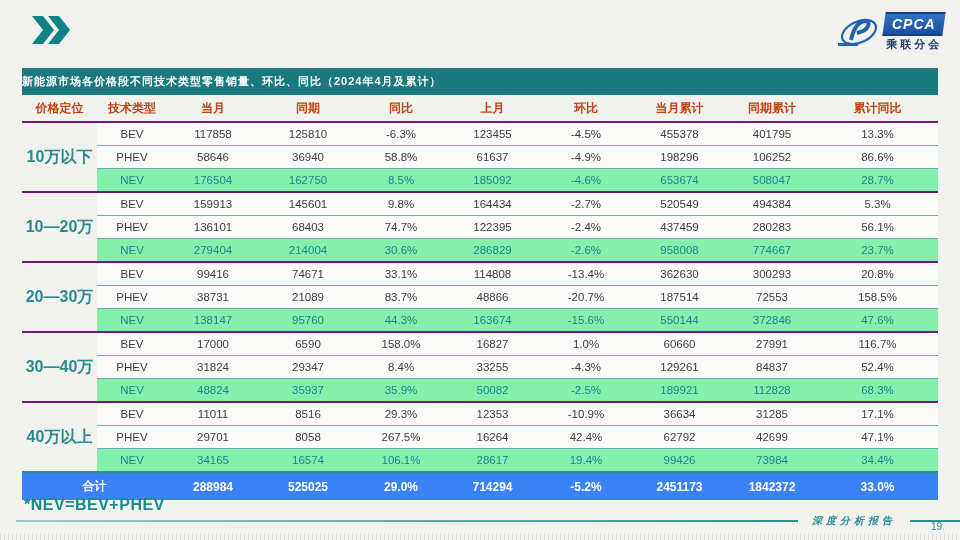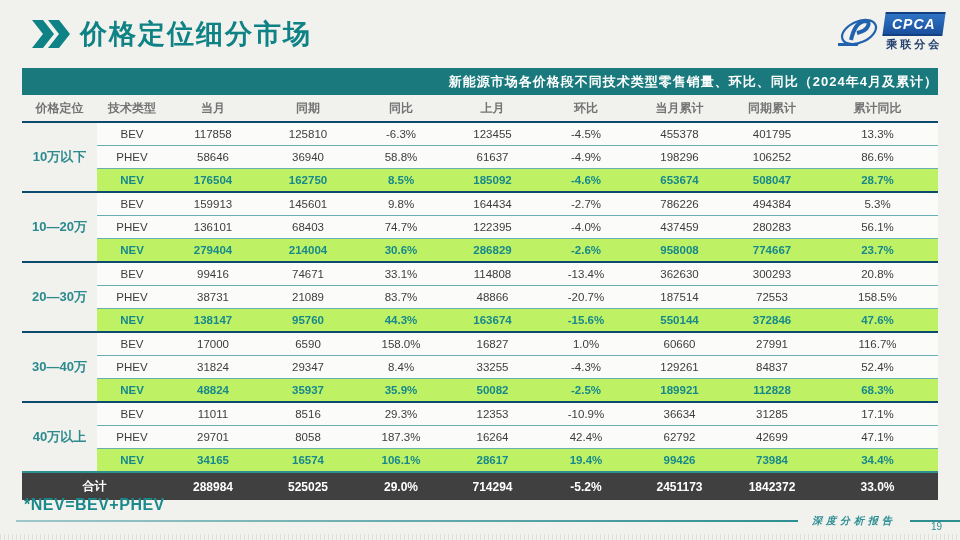--- a/index.html
+++ b/index.html
@@ -15,29 +15,29 @@
   .logo-right{display:flex;flex-direction:column;align-items:center;gap:1px;}
   .logo-acronym-box{background:linear-gradient(#2f74c4,#1a4f9c);transform:skewX(-8deg);
     padding:1px 8px;border-top:2px solid #143f80;border-bottom:2px solid #143f80;}
   .logo-acronym-box span{display:inline-block;transform:skewX(8deg);color:#fff;
     font-weight:bold;font-style:italic;font-size:14px;letter-spacing:1px;}
   .logo-cn{font-size:11px;color:#25406e;letter-spacing:3px;font-weight:bold;}
 
   
   .table-wrap{position:absolute;left:22px;top:68px;width:916px;}
   .caption-bar{height:27px;line-height:27px;background:#19797d;color:#ffffff;
-    font-size:13px;font-weight:bold;text-align:right;letter-spacing:1px;}
+    font-size:11px;font-weight:bold;text-align:left;letter-spacing:1px;}
   table{border-collapse:collapse;table-layout:fixed;width:916px;}
-  th{height:26px;padding:0;font-size:12px;font-weight:bold;color:#737373;text-align:center;}
+  th{height:26px;padding:0;font-size:12px;font-weight:bold;color:#c2410c;text-align:center;}
   td{height:22px;padding:0;font-size:11.5px;text-align:center;color:#3d3d3d;}
   .sub-row td{background:#fbfbf9;border-top:1px solid #66aeb2;}
-  .nev-row td{background:#bef264;border-top:1px solid #66aeb2;color:#17888b;font-weight:bold;}
-  tr.group-start td{border-top:2px solid #0c4a6e;}
-  td.price-cell{background:#f1f1ee;color:#2a8a8d;font-weight:bold;font-size:13px;}
-  .total-row td{background:#404040;color:#ffffff;font-weight:bold;font-size:12px;height:27px;
+  .nev-row td{background:#86efac;border-top:1px solid #66aeb2;color:#17888b;font-weight:normal;}
+  tr.group-start td{border-top:2px solid #701a75;}
+  td.price-cell{background:#f1f1ee;color:#2a8a8d;font-weight:bold;font-size:16px;}
+  .total-row td{background:#3b82f6;color:#ffffff;font-weight:bold;font-size:12px;height:27px;
     border-top:2px solid #2e8f93;}
 
   
   .footnote{position:absolute;left:24px;top:496px;font-size:16px;font-weight:bold;color:#1b8a8c;letter-spacing:0.5px;}
   .footer-rule{position:absolute;left:16px;top:514px;width:960px;display:flex;align-items:center;}
   .footer-rule .line-long{flex:1;height:2px;background:linear-gradient(90deg,#9fc7c9,#2e8f93);}
   .footer-rule .footer-label{margin:0 14px;font-size:10px;font-style:italic;color:#2e8f93;
     letter-spacing:4px;font-family:"Liberation Serif","DejaVu Serif",serif;font-weight:bold;}
   .footer-rule .line-short{width:66px;height:2px;background:#2e8f93;}
   .page-number{position:absolute;right:18px;top:521px;font-size:10px;color:#2a8f8f;}
@@ -47,21 +47,20 @@
 </head>
 <body>
 
 <div class="slide">
 
   <div class="title-row">
     <svg width="40" height="28" viewBox="0 0 40 28">
       <path d="M2 0 L13 0 L24 14 L13 28 L2 28 L13 14 Z" fill="#0e8284"></path>
       <path d="M18 0 L29 0 L40 14 L29 28 L18 28 L29 14 Z" fill="#0e8284"></path>
     </svg>
-    <h1>价格定位细分市场</h1>
   </div>
 
   <div class="logo">
     <svg width="42" height="40" viewBox="0 0 42 40">
       <ellipse cx="21" cy="20" rx="18" ry="10.5" fill="none" stroke="#2062ae" stroke-width="2.2" transform="rotate(-24 21 20)"></ellipse>
       <path d="M13 28 Q17 10 27 9 Q32 9 30 14 Q28 19 19 21" fill="none" stroke="#2062ae" stroke-width="4"></path>
       <rect x="10" y="31" width="22" height="3" fill="#2062ae" transform="skewX(-20)"></rect>
     </svg>
     <div class="logo-right">
       <div class="logo-acronym-box">
@@ -136,31 +135,31 @@
             <td class="val-cell">28.7%</td>
           </tr>
           <tr class="sub-row group-start">
             <td rowspan="3" class="price-cell">10—20万</td>
             <td class="type-cell">BEV</td>
             <td class="val-cell">159913</td>
             <td class="val-cell">145601</td>
             <td class="val-cell">9.8%</td>
             <td class="val-cell">164434</td>
             <td class="val-cell">-2.7%</td>
-            <td class="val-cell">786226</td>
+            <td class="val-cell">520549</td>
             <td class="val-cell">494384</td>
             <td class="val-cell">5.3%</td>
           </tr>
           <tr class="sub-row">
             <td class="type-cell">PHEV</td>
             <td class="val-cell">136101</td>
             <td class="val-cell">68403</td>
             <td class="val-cell">74.7%</td>
             <td class="val-cell">122395</td>
-            <td class="val-cell">-4.0%</td>
+            <td class="val-cell">-2.4%</td>
             <td class="val-cell">437459</td>
             <td class="val-cell">280283</td>
             <td class="val-cell">56.1%</td>
           </tr>
           <tr class="nev-row">
             <td class="type-cell">NEV</td>
             <td class="val-cell">279404</td>
             <td class="val-cell">214004</td>
             <td class="val-cell">30.6%</td>
             <td class="val-cell">286829</td>
@@ -246,21 +245,21 @@
             <td class="val-cell">12353</td>
             <td class="val-cell">-10.9%</td>
             <td class="val-cell">36634</td>
             <td class="val-cell">31285</td>
             <td class="val-cell">17.1%</td>
           </tr>
           <tr class="sub-row">
             <td class="type-cell">PHEV</td>
             <td class="val-cell">29701</td>
             <td class="val-cell">8058</td>
-            <td class="val-cell">187.3%</td>
+            <td class="val-cell">267.5%</td>
             <td class="val-cell">16264</td>
             <td class="val-cell">42.4%</td>
             <td class="val-cell">62792</td>
             <td class="val-cell">42699</td>
             <td class="val-cell">47.1%</td>
           </tr>
           <tr class="nev-row">
             <td class="type-cell">NEV</td>
             <td class="val-cell">34165</td>
             <td class="val-cell">16574</td>

